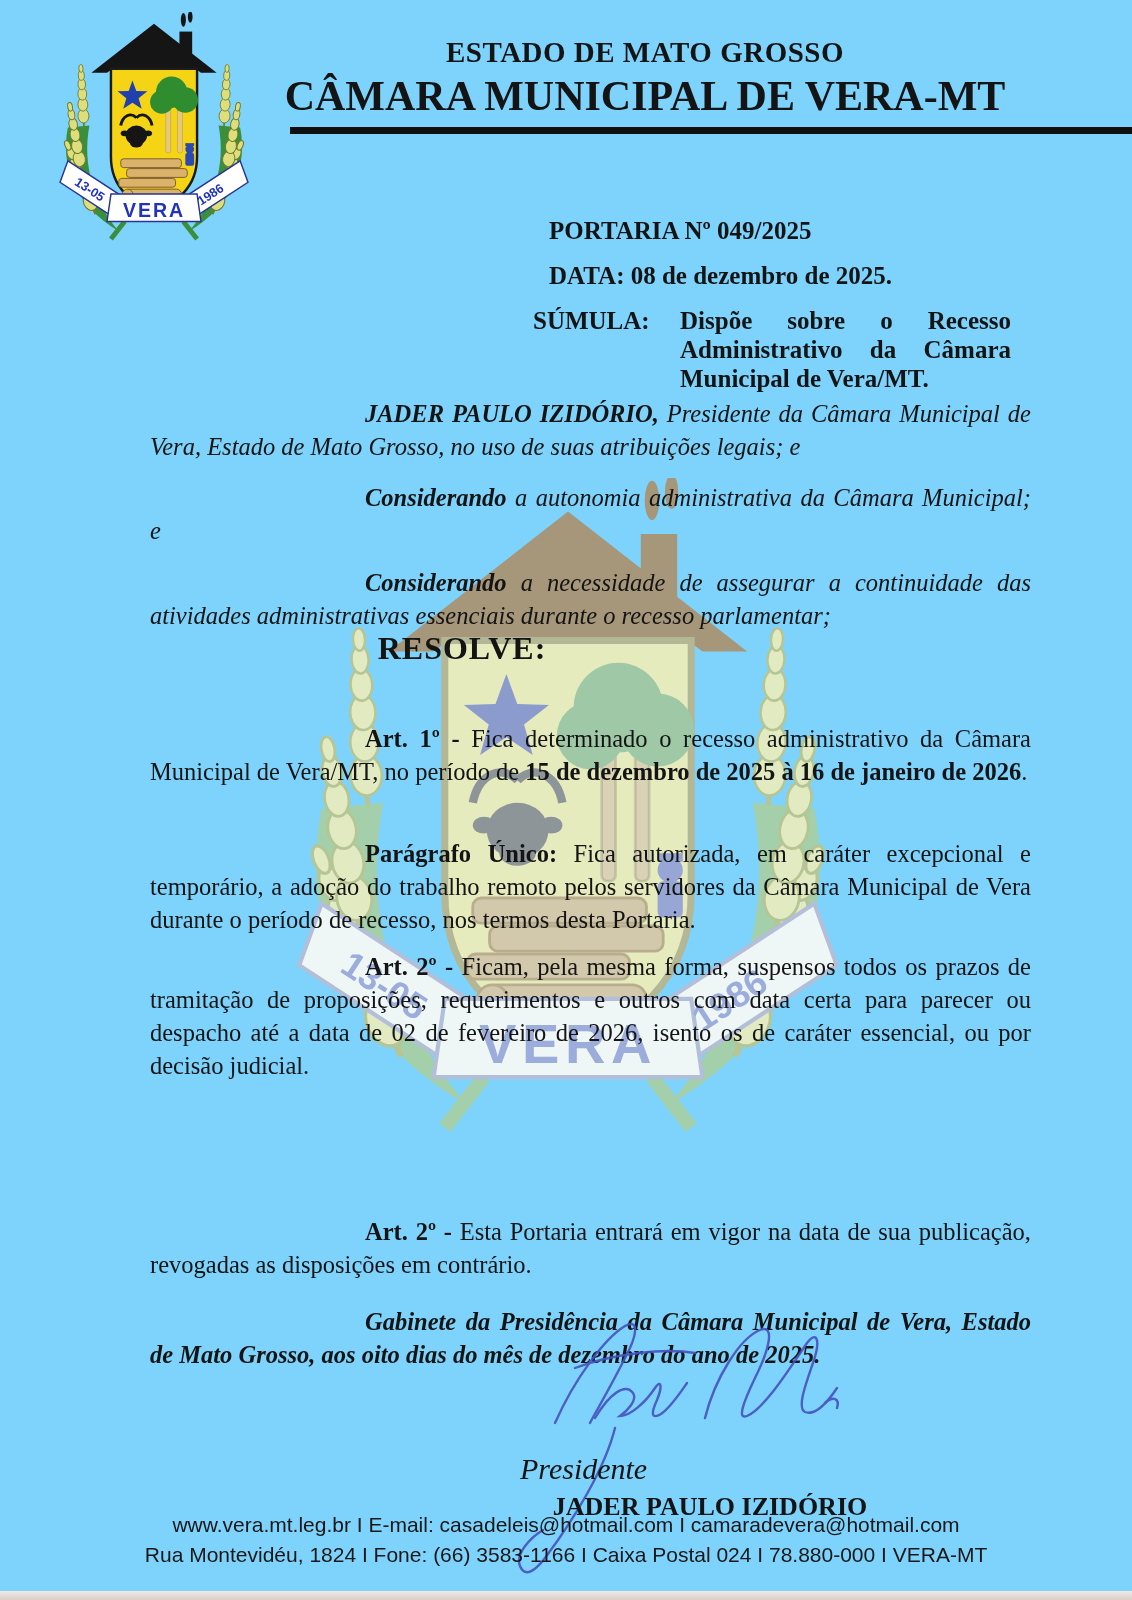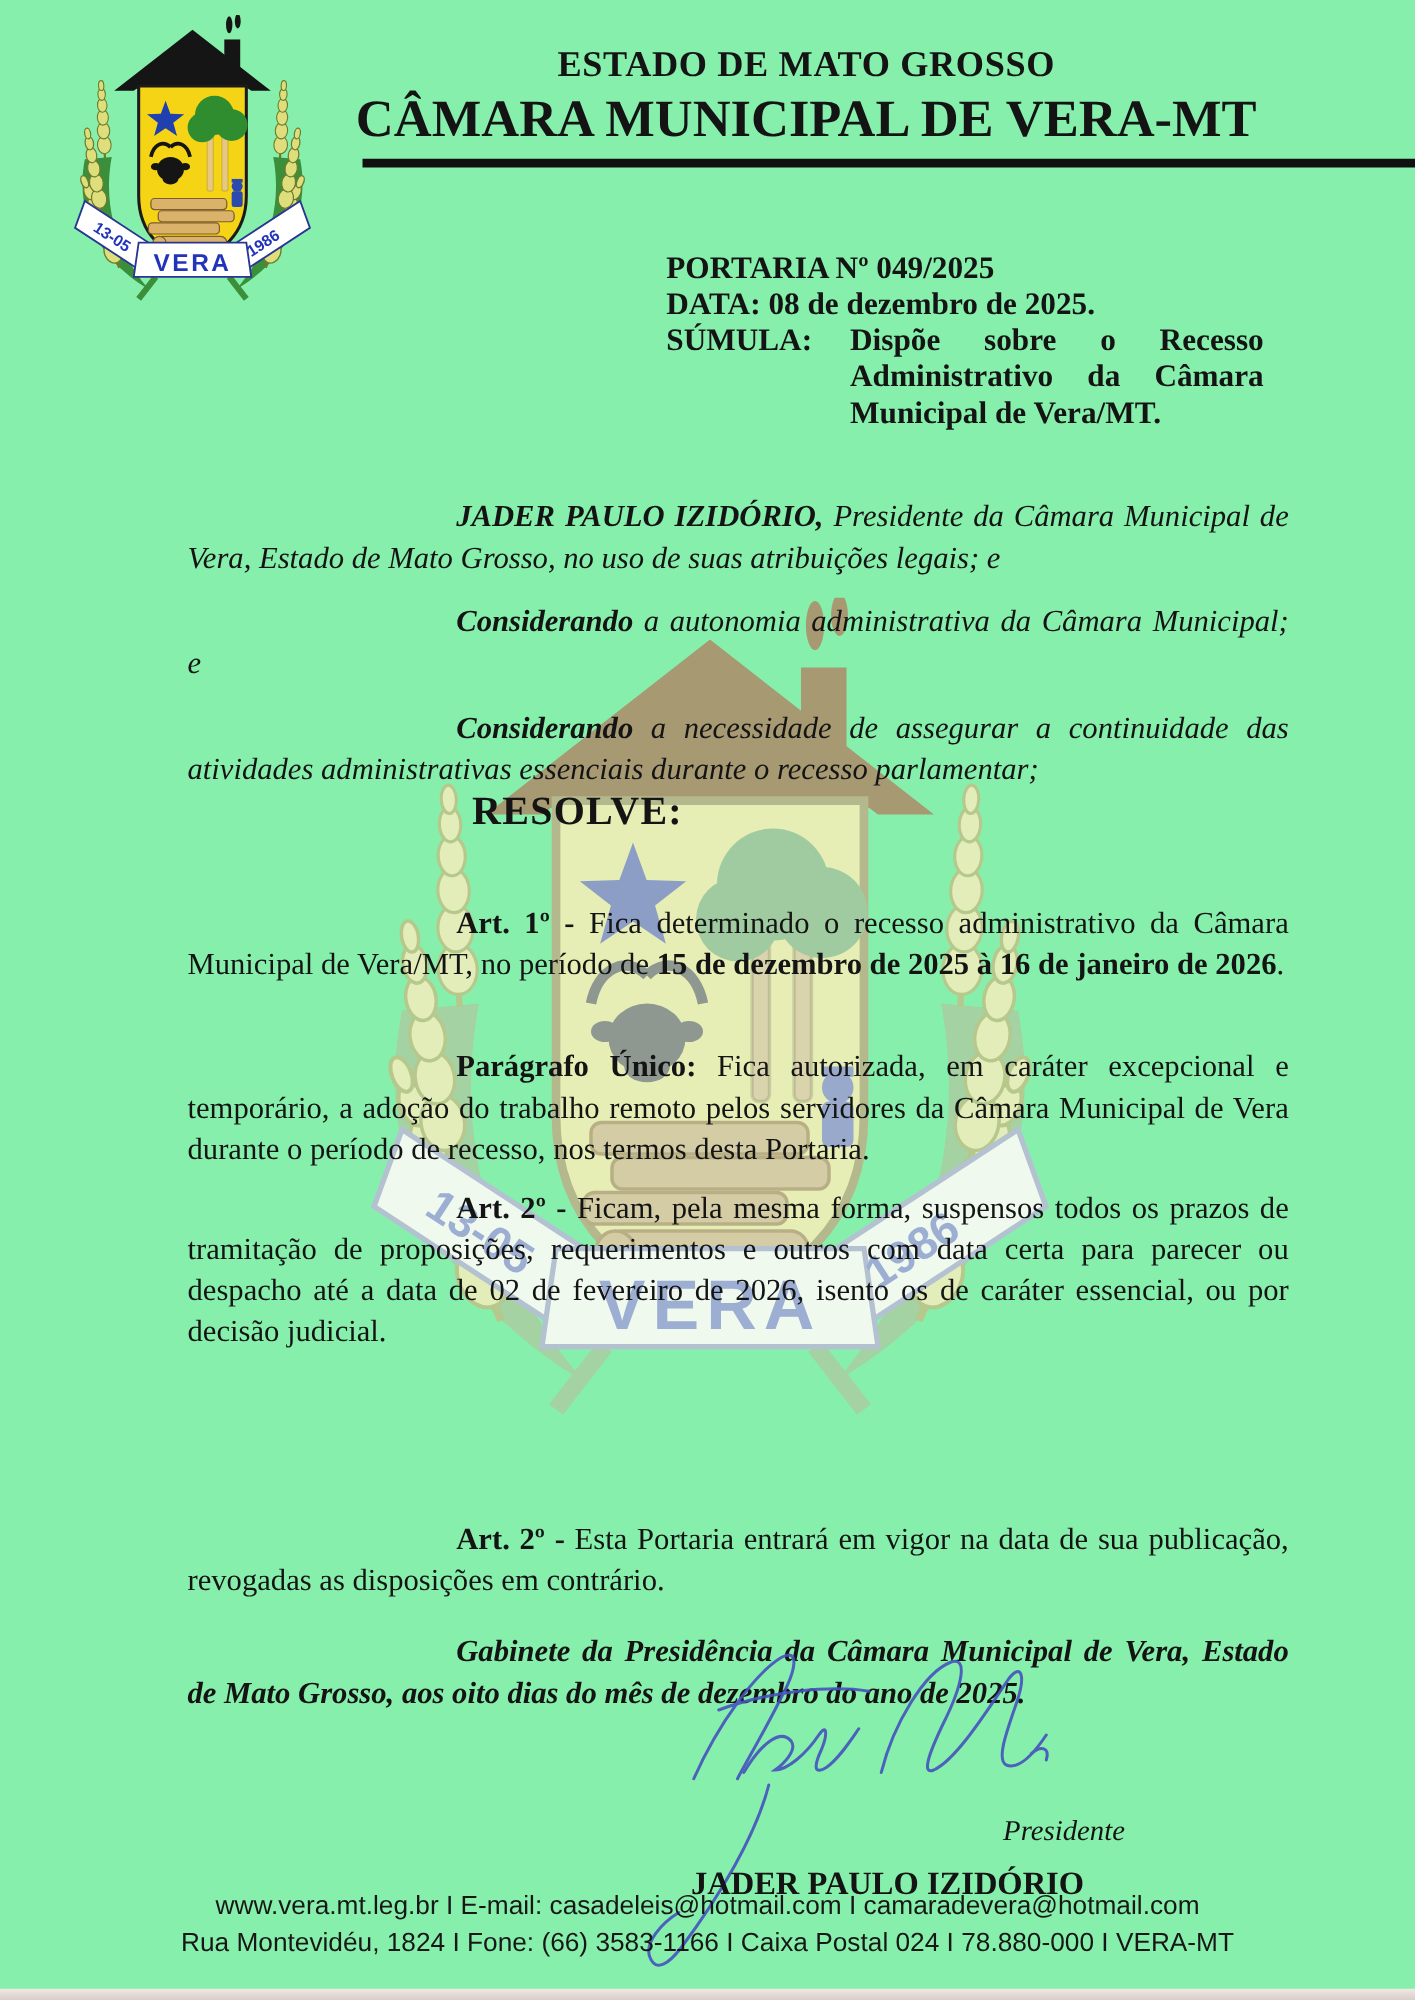--- a/index.html
+++ b/index.html
@@ -1,27 +1,27 @@
 <!DOCTYPE html>
 <html><head>
 <meta charset="utf-8">
 <style>
   html,body{margin:0;padding:0;background:#f7f5f2;}
-  .page{position:relative;width:1132px;height:1600px;background:#86efac;overflow:hidden;
+  .page{position:relative;width:1132px;height:1600px;background:#7dd3fc;overflow:hidden;
         font-family:"Liberation Serif",serif;color:#141414;}
   
   .hdr-state{position:absolute;left:260px;top:36px;width:770px;text-align:center;
              font-weight:bold;font-size:29px;letter-spacing:.5px;}
   .hdr-title{position:absolute;left:260px;top:72px;width:770px;text-align:center;
              font-weight:bold;font-size:42px;}
   .hdr-rule{position:absolute;left:290px;top:127px;width:842px;height:7px;background:#101010;}
   
   .portaria{position:absolute;left:533px;top:200px;width:478px;font-size:25px;
             font-weight:bold;line-height:29px;}
-  .portaria .row{margin:0;}
+  .portaria .row{margin:16px;}
   .sumula{display:flex;gap:12px;}
   .sumula-label{width:135px;flex:none;}
   .sumula-text{width:343px;text-align:justify;}
   
   .para{position:absolute;left:150px;width:881px;font-size:24.5px;line-height:33px;
         text-align:justify;text-indent:215px;hyphens:none;}
   .b{font-weight:bold}.bi{font-weight:bold;font-style:italic}
   #p-preamble{top:372px;font-style:italic;}
   #p-cons1{top:456px;font-style:italic;}
   #p-cons2{top:541px;font-style:italic;}
@@ -30,22 +30,22 @@
   #p-art1{top:697px;}
   #p-pu{top:812px;}
   #p-art2{top:925px;}
   #p-art3{top:1075px;}
   #p-art4{top:1190px;}
   #p-gab{top:1280px;font-weight:bold;font-style:italic;}
   
   .sig-ink{position:absolute;left:455px;top:1308px;width:400px;height:290px;}
   .sig-name{position:absolute;left:520px;top:1492px;width:380px;text-align:center;
             font-weight:bold;font-size:26px;}
-  .sig-role{position:absolute;left:520px;top:1452px;width:380px;text-align:right;
-            font-style:italic;font-size:23px;}
+  .sig-role{position:absolute;left:520px;top:1452px;width:380px;text-align:left;
+            font-style:italic;font-size:30px;}
   .closing{position:absolute;left:148px;top:1474px;font-weight:bold;font-style:italic;font-size:24px;}
   
   .footer1{position:absolute;left:0;top:1513px;width:1132px;text-align:center;
            font-family:"Liberation Sans",sans-serif;font-size:21px;color:#171717;}
   .footer2{position:absolute;left:0;top:1543px;width:1132px;text-align:center;
            font-family:"Liberation Sans",sans-serif;font-size:21px;color:#171717;}
   .scan-edge{position:absolute;left:0;bottom:0;width:100%;height:9px;
              background:linear-gradient(#efe9e5,#d9cdc9);}
   
   .coat-logo{position:absolute;left:56px;top:12px;width:196px;height:230px;

